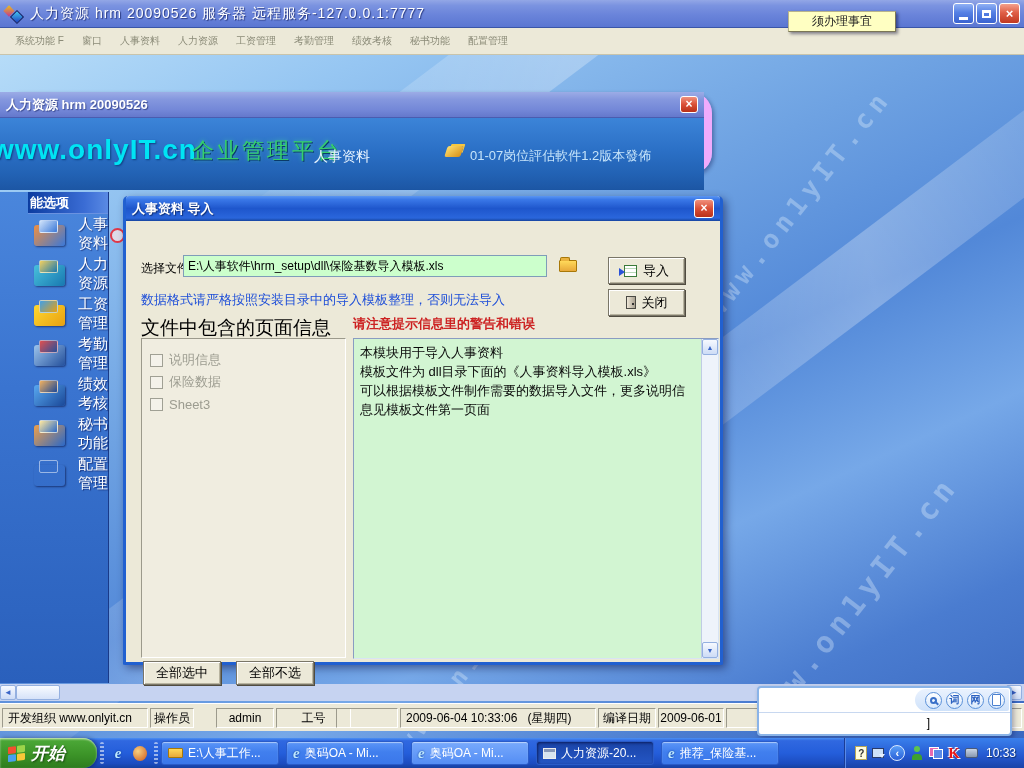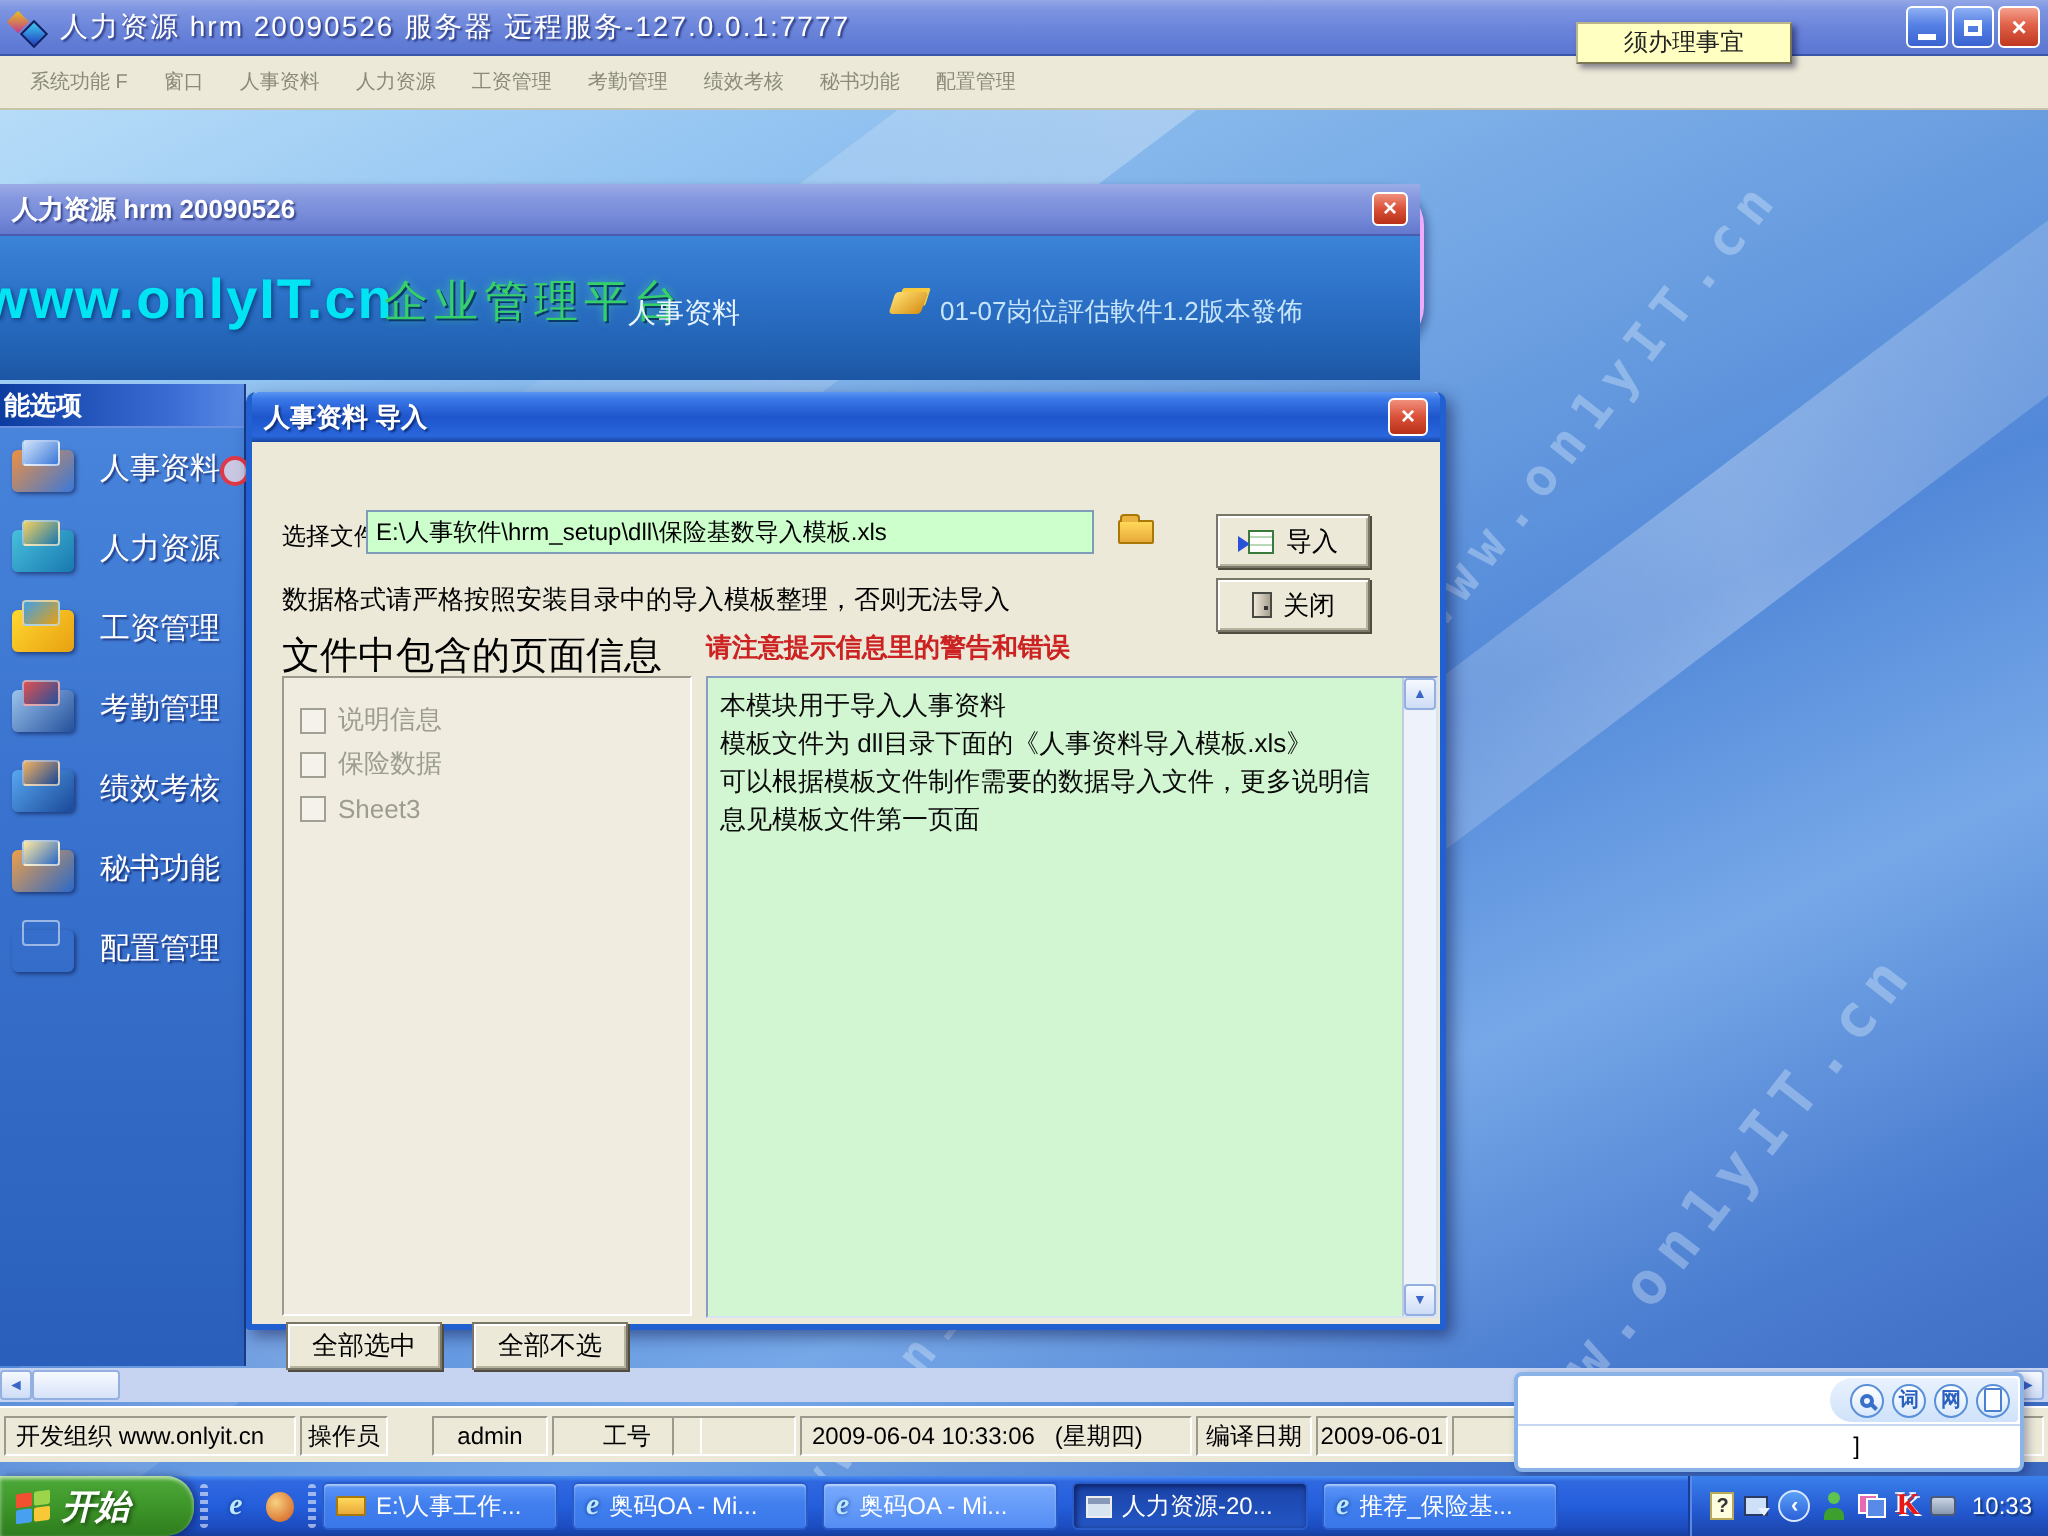--- a/index.html
+++ b/index.html
@@ -35,43 +35,43 @@
     box-shadow:2px 2px 3px rgba(0,0,40,.45); font-size:12px; color:#222; text-align:center; line-height:19px; z-index:30; }
 
   
   #client { position:absolute; left:0; top:55px; width:1024px; height:683px;
     background:linear-gradient(155deg,#b6dcf8 0%,#96c6f2 15%,#6ea2e2 38%,#5288d8 55%,#76a8e8 70%,#4a7cd0 86%,#3a68c0 100%); }
   .streak { position:absolute; background:linear-gradient(115deg,transparent 0%,rgba(255,255,255,.28) 50%,transparent 100%); transform:rotate(-37deg); }
   .wm { position:absolute; color:rgba(235,245,255,.33); font-family:"DejaVu Sans Mono",monospace;
     font-weight:bold; letter-spacing:6px; transform:rotate(-52deg); transform-origin:left top; white-space:nowrap; }
 
   
-  #banner { position:absolute; left:0; top:92px; width:712px; height:82px; border-right:2px solid #f0abfc;
+  #banner { position:absolute; left:0; top:92px; width:712px; height:82px; border-right:8px solid #f0abfc;
     box-shadow:2px 2px 4px rgba(0,0,60,.35); z-index:3;border-radius:21px; }
   #banner-title { height:26px; background:linear-gradient(180deg,#9cacE6 0%,#8497de 30%,#7488d8 70%,#6478cc 100%);
     display:flex; align-items:center; padding:0 6px; border-bottom:1px solid #4a5cb0; }
   #banner-title .bt-text { color:#fff; font-weight:bold; font-size:13px; text-shadow:1px 1px 1px #3a4a90; }
   .mini-close { width:18px; height:17px; margin-left:auto; border:1px solid #fff; border-radius:3px; color:#fff;
     background:linear-gradient(180deg,#f0907c 0%,#da5038 50%,#b83018 100%);
     font-size:12px; font-weight:bold; text-align:center; line-height:15px; }
   #banner-body { height:72px; position:relative; overflow:hidden;
     background:linear-gradient(180deg,#3c84d8 0%,#2b70c6 45%,#2262b4 78%,#1c56a4 100%); }
   .site-text { position:absolute; left:-8px; top:16px; font-size:28px; font-weight:bold; color:#00e4f4;
     letter-spacing:1px; text-shadow:1px 1px 2px #104080; }
   .platform-text { position:absolute; left:192px; top:18px; font-size:22px; color:#35d06a; letter-spacing:3px;
     text-shadow:1px 1px 0 #0a3a6a, 0 0 4px rgba(80,255,140,.5); }
   .module-text { position:absolute; left:314px; top:30px; font-size:14px; color:#e8f4ff; }
   .notice-icon { position:absolute; left:446px; top:28px; width:16px; height:11px;
     background:linear-gradient(135deg,#ffe070,#d89018); transform:skewX(-18deg); border-radius:2px;
     box-shadow:2px -3px 0 -1px #f8c840; }
   .notice-text { position:absolute; left:470px; top:29px; font-size:13px; color:#c6e4fa; }
 
   
-  #sidebar { position:absolute; left:0; top:192px; width:123px; height:491px; z-index:2;
-    background:linear-gradient(180deg,#4a86dc 0%,#3a74d0 40%,#2a60bc 100%); border-right:1px solid #1a3a88; }
+  #sidebar { position:absolute; left:0; top:192px; width:109px; height:491px; z-index:2;
+    background:linear-gradient(180deg,#4a86dc 0%,#3a74d0 40%,#2a60bc 100%); border-right:1px solid #1a3a88;padding-left:28px; }
   #sidebar-header { height:22px; background:linear-gradient(90deg,#0c3ca0 0%,#3a6cd4 70%,#5a8ae4 100%);
     color:#fff; font-weight:bold; font-size:13px; line-height:21px; padding-left:2px;
     border-bottom:1px solid #6a92e0; }
   .side-item { display:flex; align-items:center; height:40px; padding-left:4px; gap:10px; }
   .side-item .label { color:#fff; font-size:15px; text-shadow:1px 1px 1px rgba(0,0,60,.55); }
   .sicon { width:36px; height:28px; position:relative; flex:0 0 36px; }
   .sicon::before { content:""; position:absolute; inset:5px 3px 2px 2px;
     background:linear-gradient(135deg,var(--c1),var(--c2)); border-radius:3px;
     box-shadow:1px 1px 2px rgba(0,0,40,.5); }
   .sicon::after { content:""; position:absolute; left:7px; top:0; width:17px; height:11px;
@@ -105,21 +105,21 @@
   .xp-btn { background:#ece9d8; border:1px solid #7a7668; box-shadow:inset 1px 1px 0 #fff, inset -1px -1px 0 #b8b4a0, 1px 1px 0 #504c40;
     font-size:13px; color:#000; display:flex; align-items:center; justify-content:center; gap:6px;
     font-family:"Liberation Sans",sans-serif; }
   #btn-import { position:absolute; left:482px; top:36px; width:77px; height:27px; }
   #btn-close  { position:absolute; left:482px; top:68px; width:77px; height:27px; }
   .ic-import { width:13px; height:12px; border:1px solid #3a7a3a;
     background:repeating-linear-gradient(0deg,#fff 0 3px,#b8d8b8 3px 4px),#fff; position:relative; }
   .ic-import::after { content:""; position:absolute; left:-6px; top:2px; border:4px solid transparent; border-left:6px solid #2a52d8; }
   .ic-door { width:10px; height:13px; border:1px solid #4a4a44; background:linear-gradient(90deg,#efe8d8,#a8a090); position:relative; }
   .ic-door::after { content:""; position:absolute; right:1px; top:6px; width:2px; height:2px; background:#333; }
-  .note-blue { position:absolute; left:15px; top:70px; font-size:13px; color:#000000; }
+  .note-blue { position:absolute; left:15px; top:70px; font-size:13px; color:#1d4ed8; }
   .note-red { position:absolute; left:227px; top:94px; font-size:13px; color:#cc2222; font-weight:bold; }
   .pages-label { position:absolute; left:15px; top:94px; font-size:19px; color:#000; }
   #sheet-panel { position:absolute; left:15px; top:117px; width:205px; height:320px; background:#f0ede0;
     border:1px solid; border-color:#9c9a8c #fff #fff #9c9a8c; padding:10px 8px; }
   .cb-row { display:flex; align-items:center; gap:6px; height:22px; }
   .cb-box { width:13px; height:13px; background:#f4f2ea; border:1px solid #a0a094; }
   .cb-label { font-size:13px; color:#9c9c90; }
   #info-area { position:absolute; left:227px; top:117px; width:366px; height:321px; background:#d2f5d2;
     border:1px solid; border-color:#8a9cc2 #d8e4f4 #d8e4f4 #8a9cc2; padding:4px 8px 4px 6px;
     font-size:13px; color:#0a0a0a; line-height:19px; }

